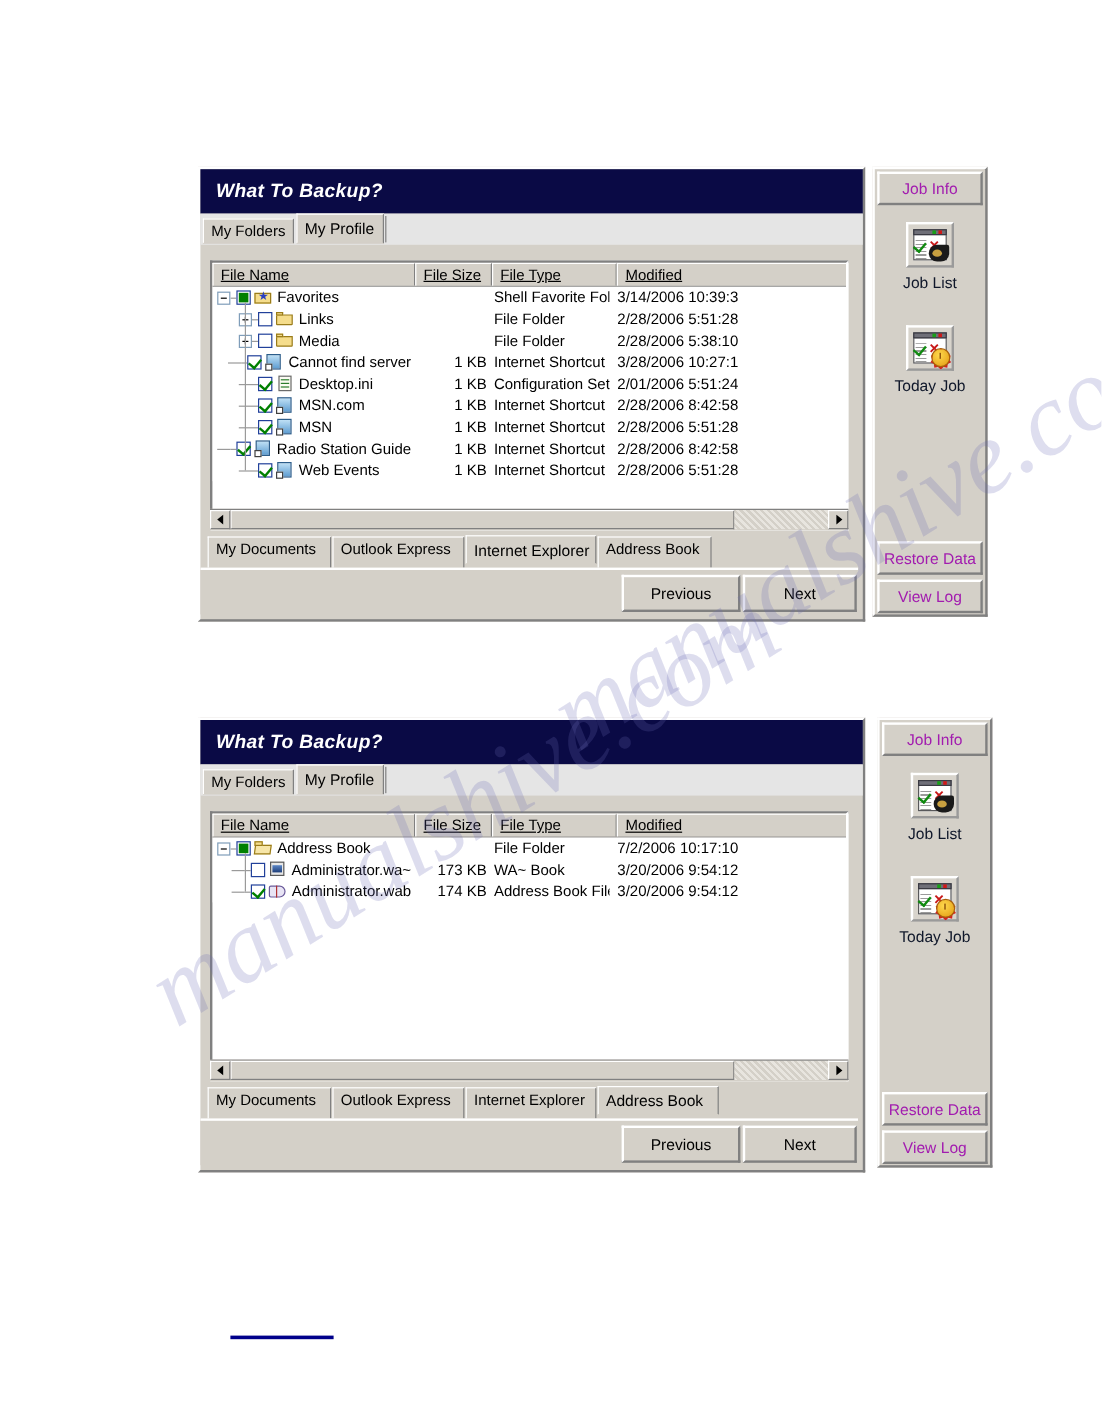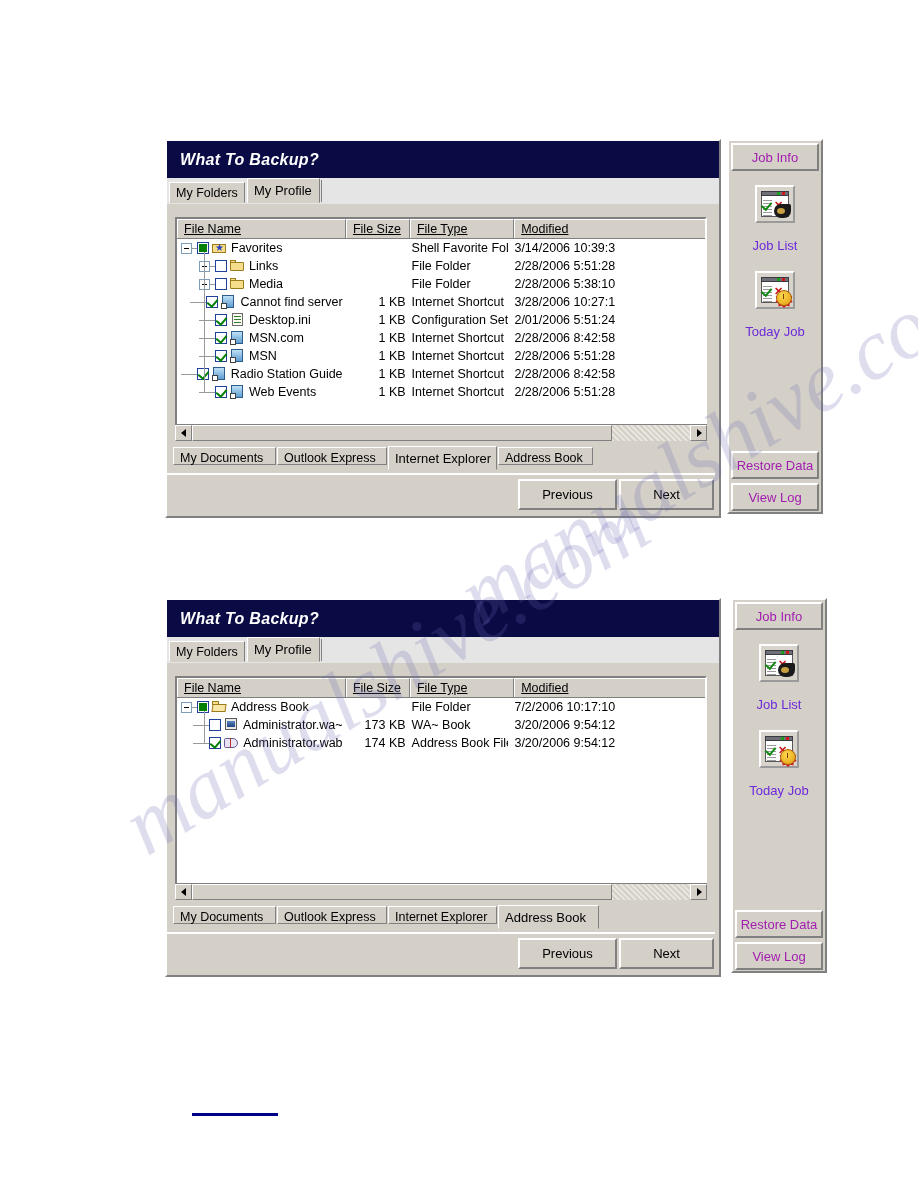--- a/index.html
+++ b/index.html
@@ -203,21 +203,21 @@
   .sbthumb{
     height:16px;background:#d4d0c8;
     border:1px solid;border-color:#ffffff #808080 #808080 #ffffff;
     box-sizing:border-box;
   }
   .sbtrack{height:16px;background:repeating-linear-gradient(45deg,#e8e5df 0 2px,#d4d0c8 2px 4px);flex:1 1 auto;}
 
   
   .btabs{position:absolute;left:0;height:26px;}
   .btab{
-    position:absolute;top:1px;height:18px;line-height:20px;
+    position:absolute;top:1px;height:28px;line-height:20px;
     font-size:12.5px;background:#d4d0c8;color:#000;
     border:1px solid;border-color:#ffffff #808080 #808080 #ffffff;
     padding:0 6px;box-sizing:border-box;white-space:nowrap;
   }
   .btab.active{top:0;height:24px;line-height:23px;font-size:13px;z-index:3;border-bottom-color:#d4d0c8;}
 
   
   .footer{
     position:absolute;left:0;background:#d4d0c8;
     border-top:2px solid #ffffff;box-sizing:border-box;
@@ -282,21 +282,21 @@
     border:1px solid #a8600c;box-sizing:border-box;
   }
   .sideicon .clock:after{
     content:"";position:absolute;left:6px;top:3px;width:1px;height:5px;background:#7a3a00;
   }
   .sideicon .ribbon{
     position:absolute;right:0px;bottom:-1px;width:18px;height:18px;
     background:#d42020;
     clip-path:polygon(50% 0,61% 14%,78% 10%,80% 28%,96% 36%,88% 52%,98% 66%,82% 74%,80% 92%,63% 88%,50% 100%,37% 88%,20% 92%,18% 74%,2% 66%,12% 52%,4% 36%,20% 28%,22% 10%,39% 14%);
   }
-  .sidelabel{font-size:13px;color:#6d28d9;margin-top:15px;text-align:center;}
+  .sidelabel{font-size:13px;color:#0f172a;margin-top:5px;text-align:center;}
 
   .bluerule{position:absolute;background:#00008b;}
 </style>
 </head>
 <body>
 
 <div class="watermark">
   <span class="wm1">manualshive.com</span>
   <span class="wm2">manualshive.com</span>
 </div>

